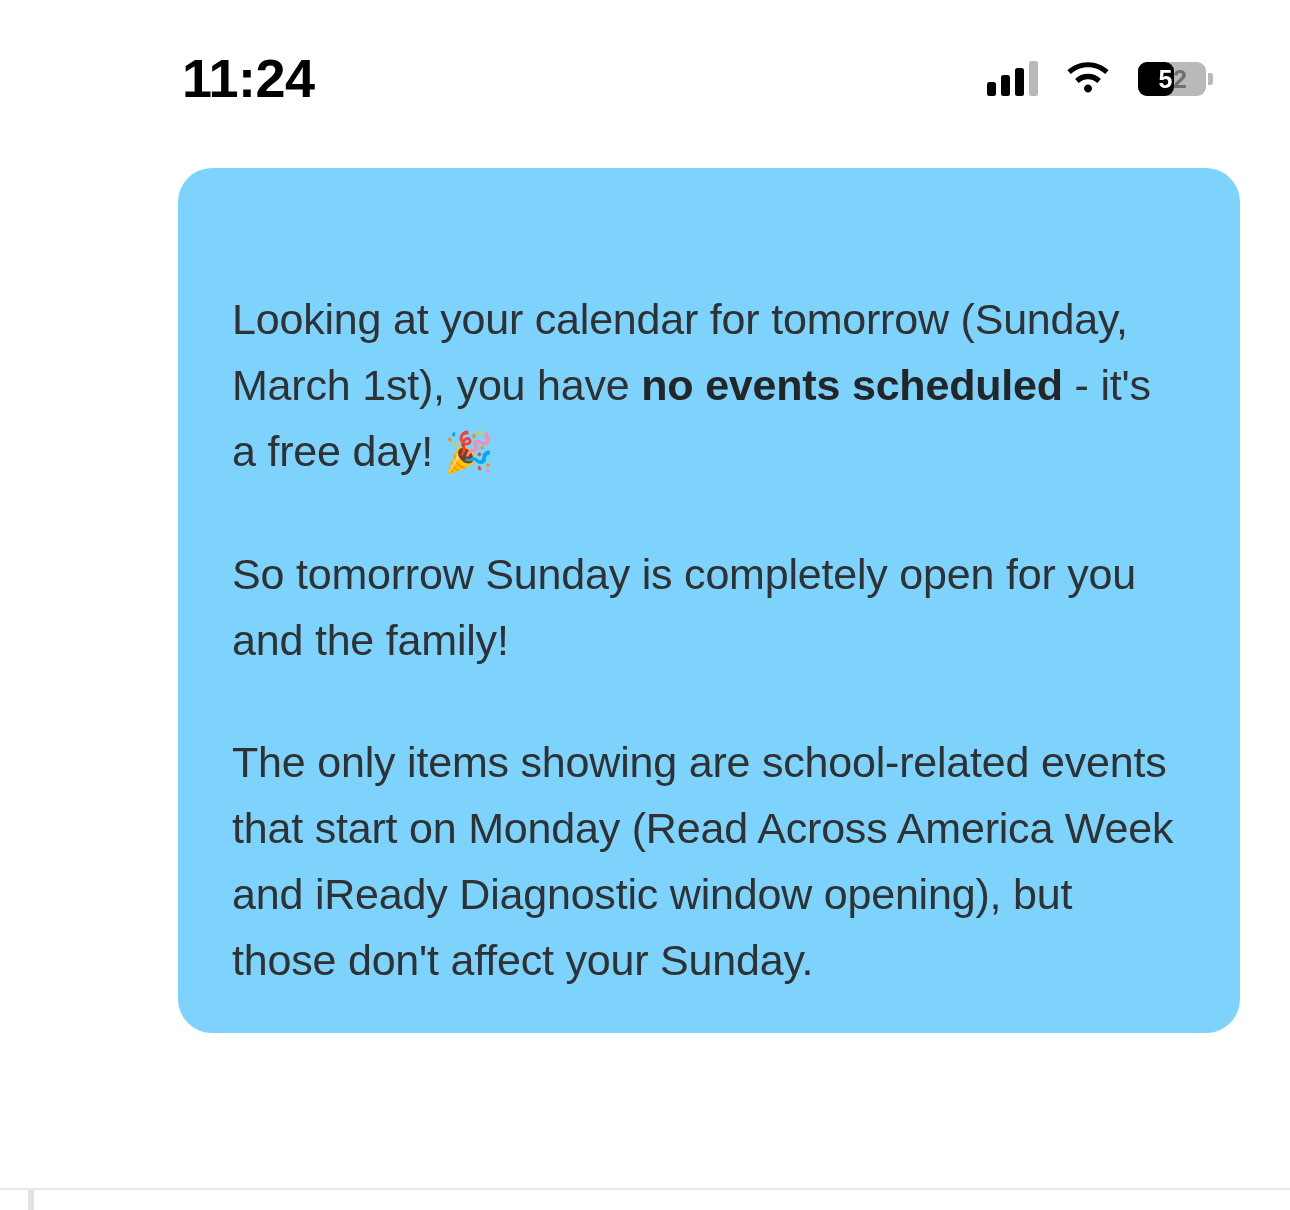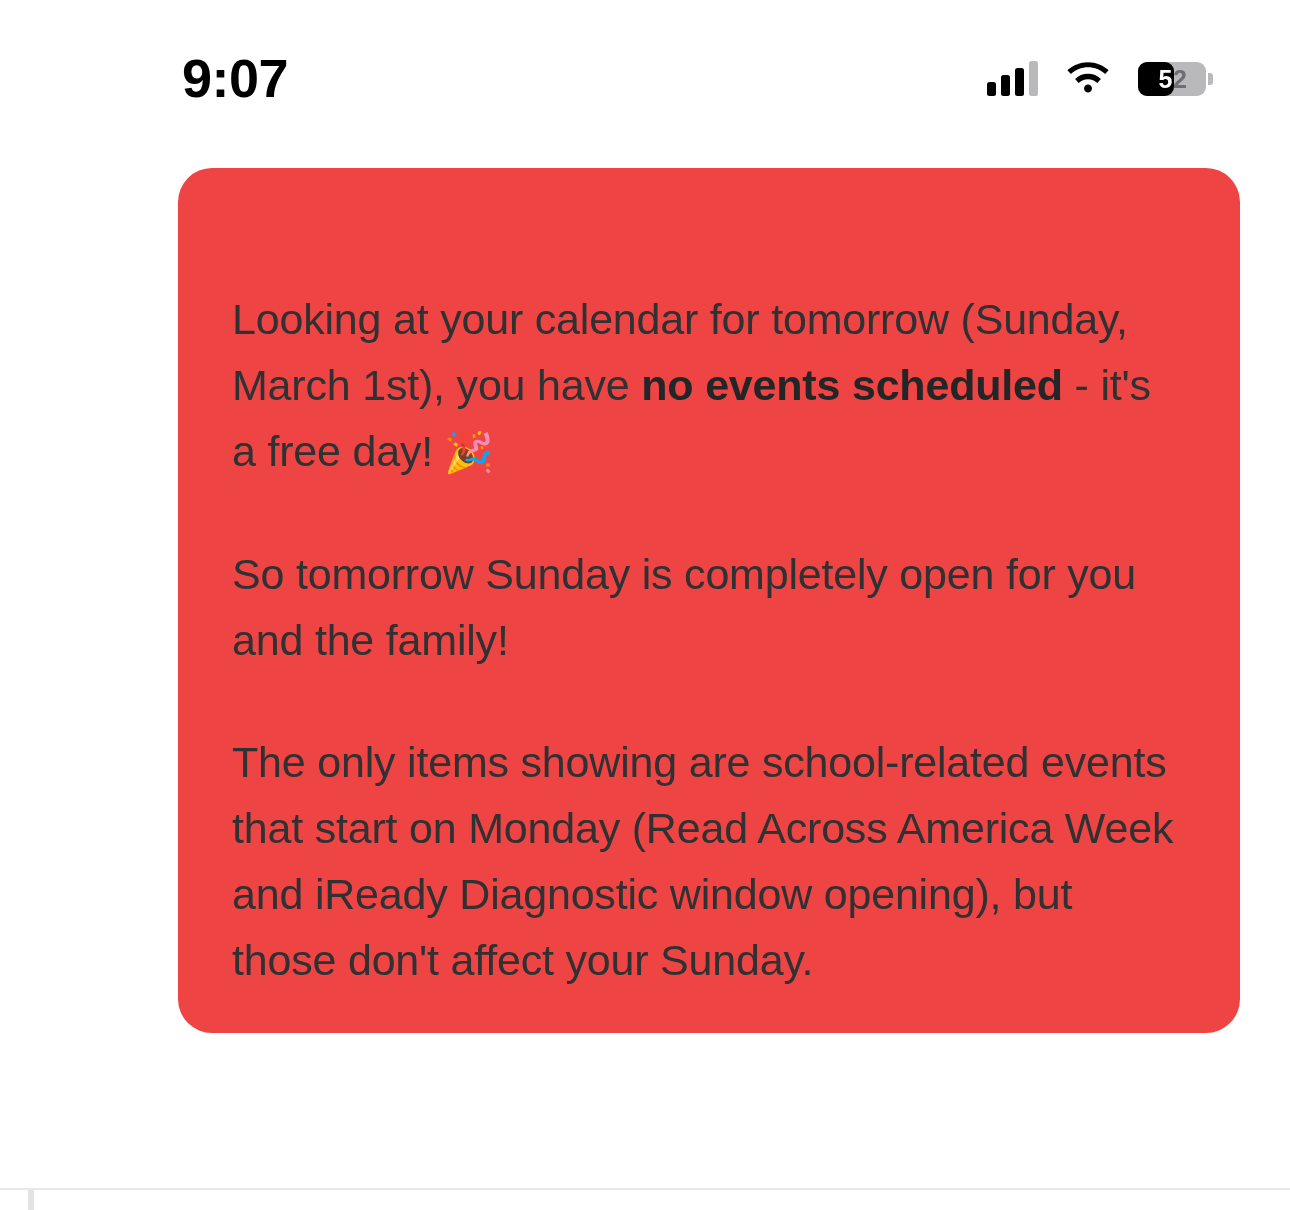--- a/index.html
+++ b/index.html
@@ -114,21 +114,21 @@
     left: 0;
     width: 1290px;
     height: 1040px;
     overflow: hidden;
   }
   .bubble {
     position: absolute;
     left: 178px;
     top: 18px;
     width: 1062px;
-    background: #ef4444;
+    background: #7dd3fc;
     border-radius: 34px;
     padding: 0 0 40px 0;
     box-sizing: border-box;
   }
   .bubble-inner {
     padding: 0 54px;
   }
   .msg-p {
     font-size: 43px;
     line-height: 66px;
@@ -167,21 +167,21 @@
     bottom: 0;
     width: 6px;
     height: 20px;
     background: #e3e3e3;
   }
 </style>
 </head>
 <body>
 
 <div class="status-bar">
-  <div class="status-time">9:07</div>
+  <div class="status-time">11:24</div>
 
   <div class="status-right">
     <span class="cell-bars">
       <i></i>
         <i></i>
         <i></i>
         <i></i>
     </span>
 
     <span>

